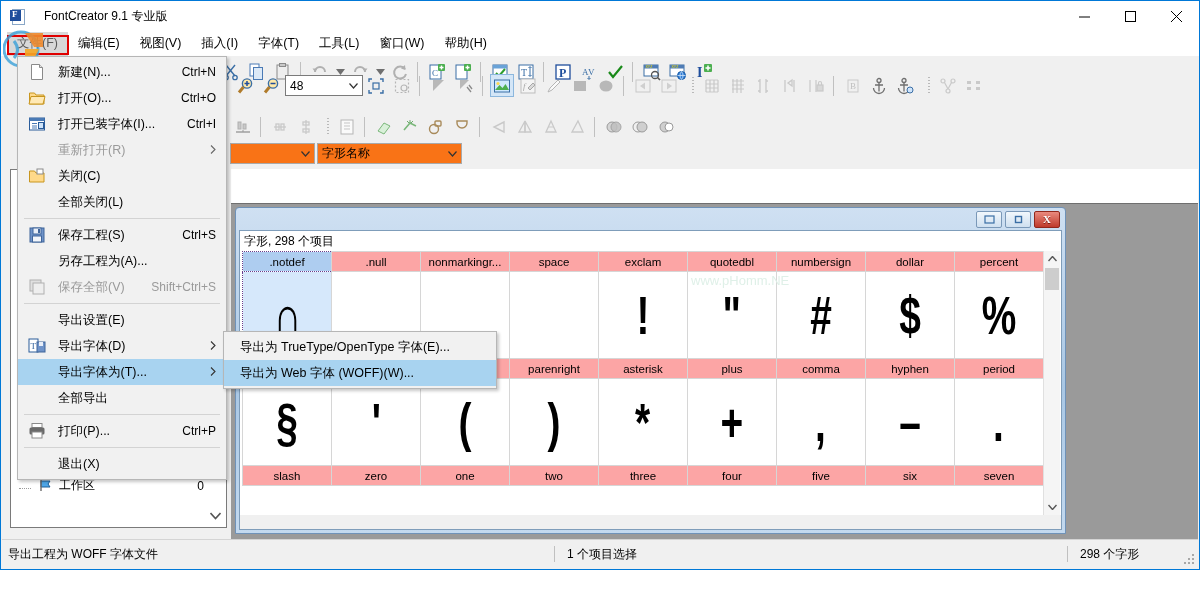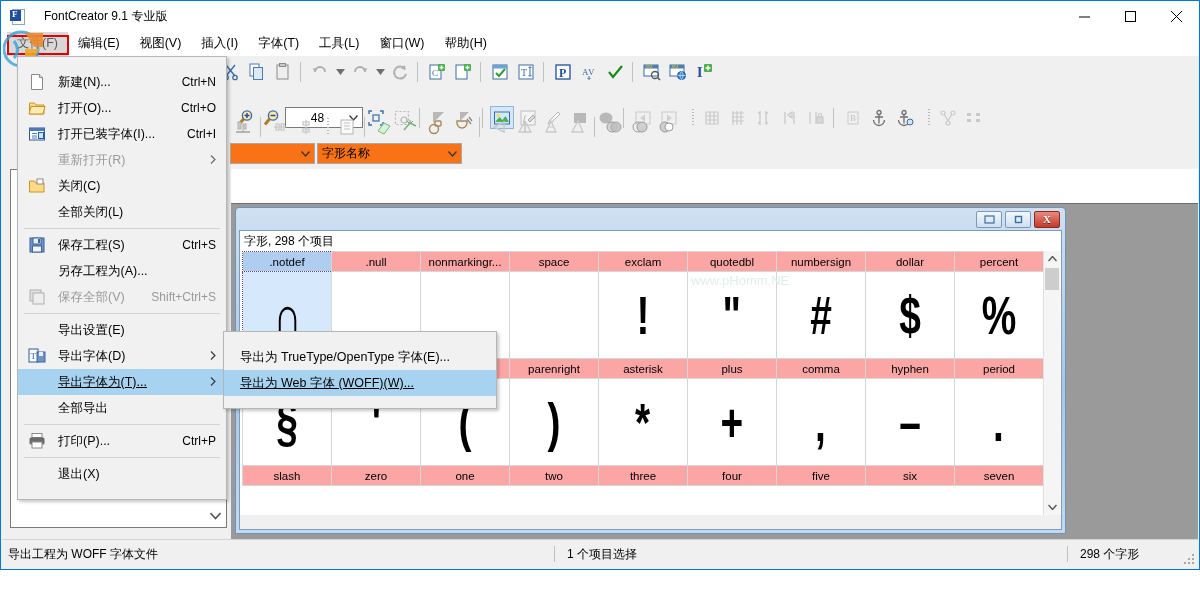--- a/index.html
+++ b/index.html
@@ -100,21 +100,21 @@
     font-size: 13px; color: #dff0e8; white-space: nowrap;
   }
 
   
   .toolbars {
     position: absolute; left: 1px; top: 55px; right: 1px; height: 113px;
     background: #f0f0f0;
   }
   .tb-row { position: absolute; left: 0; height: 27px; display: flex; align-items: center; }
   .tb-row.r1 { top: 2px; }
-  .tb-row.r2 { top: 48px; text-align: center; }
+  .tb-row.r2 { top: 16px; }
   .tb-row.r3 { top: 57px; }
   .tb-row.r4 { top: 84px; }
   .tbbtn {
     width: 24px; height: 23px; margin: 0 1px;
     display: flex; align-items: center; justify-content: center;
     position: relative;
   }
   .tbbtn.sel { background: #d4e6f7; border: 1px solid #8cb7dd; box-sizing: border-box; }
   .sep { width: 2px; height: 20px; border-left: 1px solid #c0c0c0; margin: 0 4px; }
   .grip { width: 6px; height: 20px; margin: 0 3px; position: relative; }
@@ -252,29 +252,29 @@
   .sb-pane { padding-left: 6px; position: relative; height: 18px; line-height: 18px; }
   .sb-sep { width: 1px; height: 16px; background: #c0c0c0; margin: 0 6px; }
   .sb-grip {
     position: absolute; right: 3px; bottom: 3px; width: 12px; height: 12px;
   }
 
   
   .popup {
     position: absolute; background: #f1f1f1;
     border: 1px solid #b6b6b6; box-shadow: 2px 2px 3px rgba(0,0,0,.22);
-    padding: 12px 0; box-sizing: border-box; z-index: 50;
+    padding: 2px 0; box-sizing: border-box; z-index: 50;
   }
   #file-menu { left: 16px; top: 55px; width: 210px; }
   .mi {
     position: relative; height: 26px; display: flex; align-items: center;
     font-size: 12.5px; color: #000; padding-left: 40px; padding-right: 10px;
   }
   .mi.disabled { color: #9a9a9a; }
-  .mi.hl { background: #a8d3f0; text-decoration: underline; }
+  .mi.hl { background: #a8d3f0; }
   .mi .shortcut { margin-left: auto; font-size: 12px; }
   .mi .sub-arrow { margin-left: auto; font-size: 10px; color: #333; }
   .mi-icon {
     position: absolute; left: 10px; top: 50%; transform: translateY(-50%);
     width: 18px; height: 18px;
   }
   .msep { height: 1px; background: #d3d3d3; margin: 3px 6px 3px 6px; }
 
   #export-submenu {
     left: 222px; top: 330px; width: 274px;

